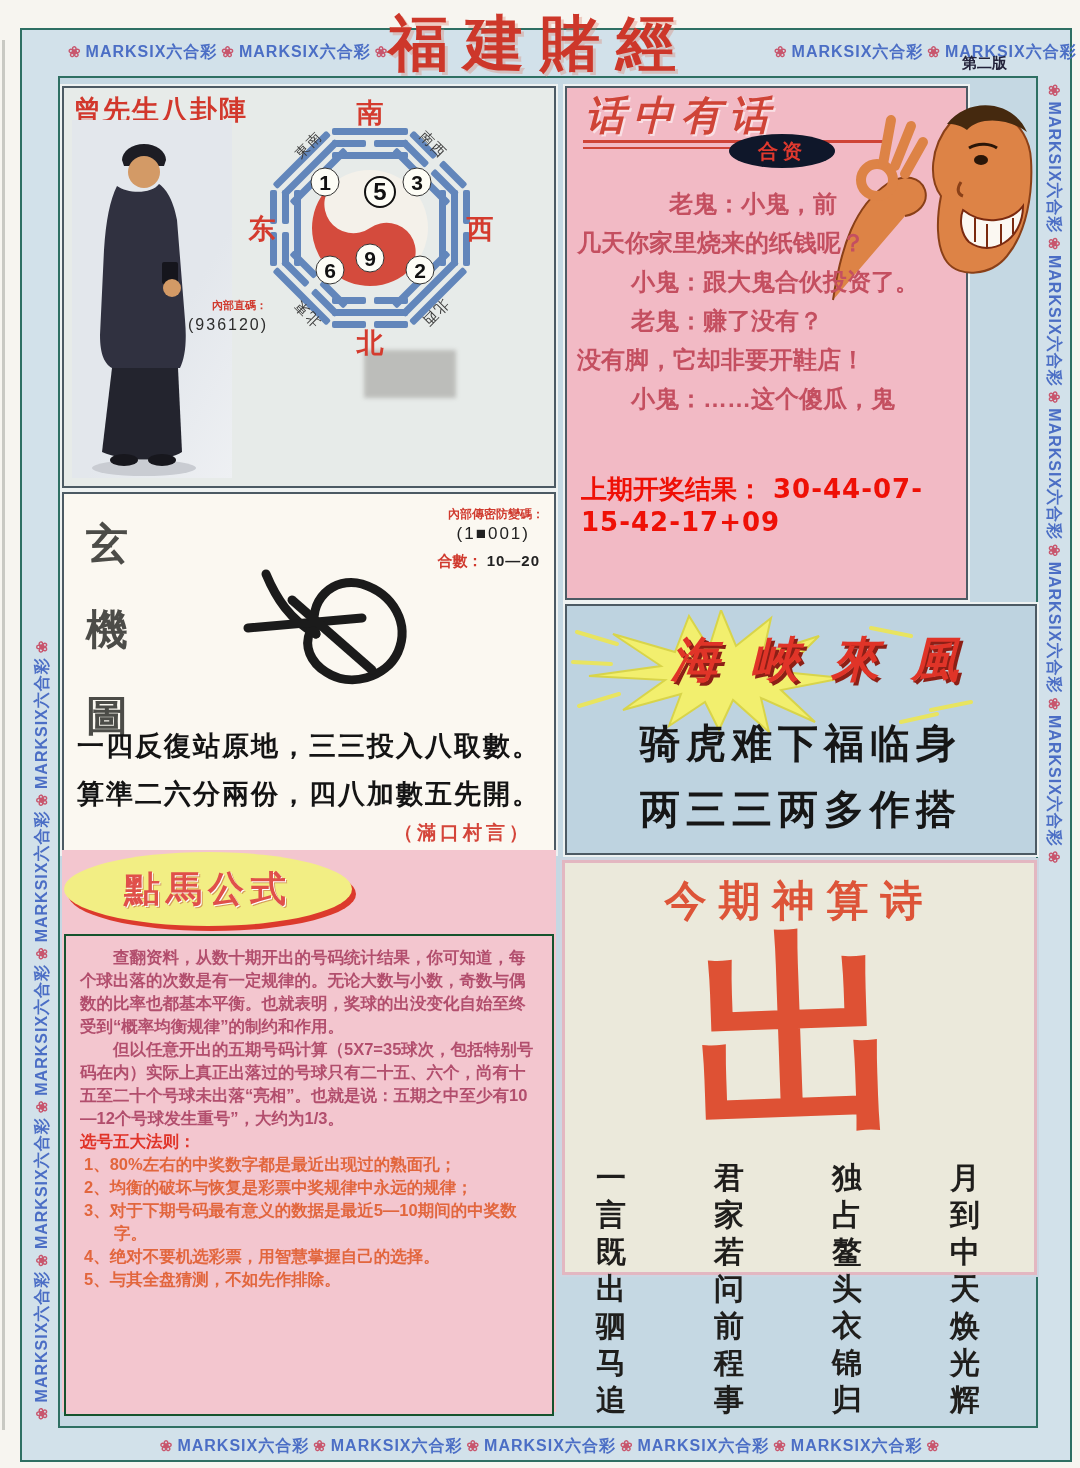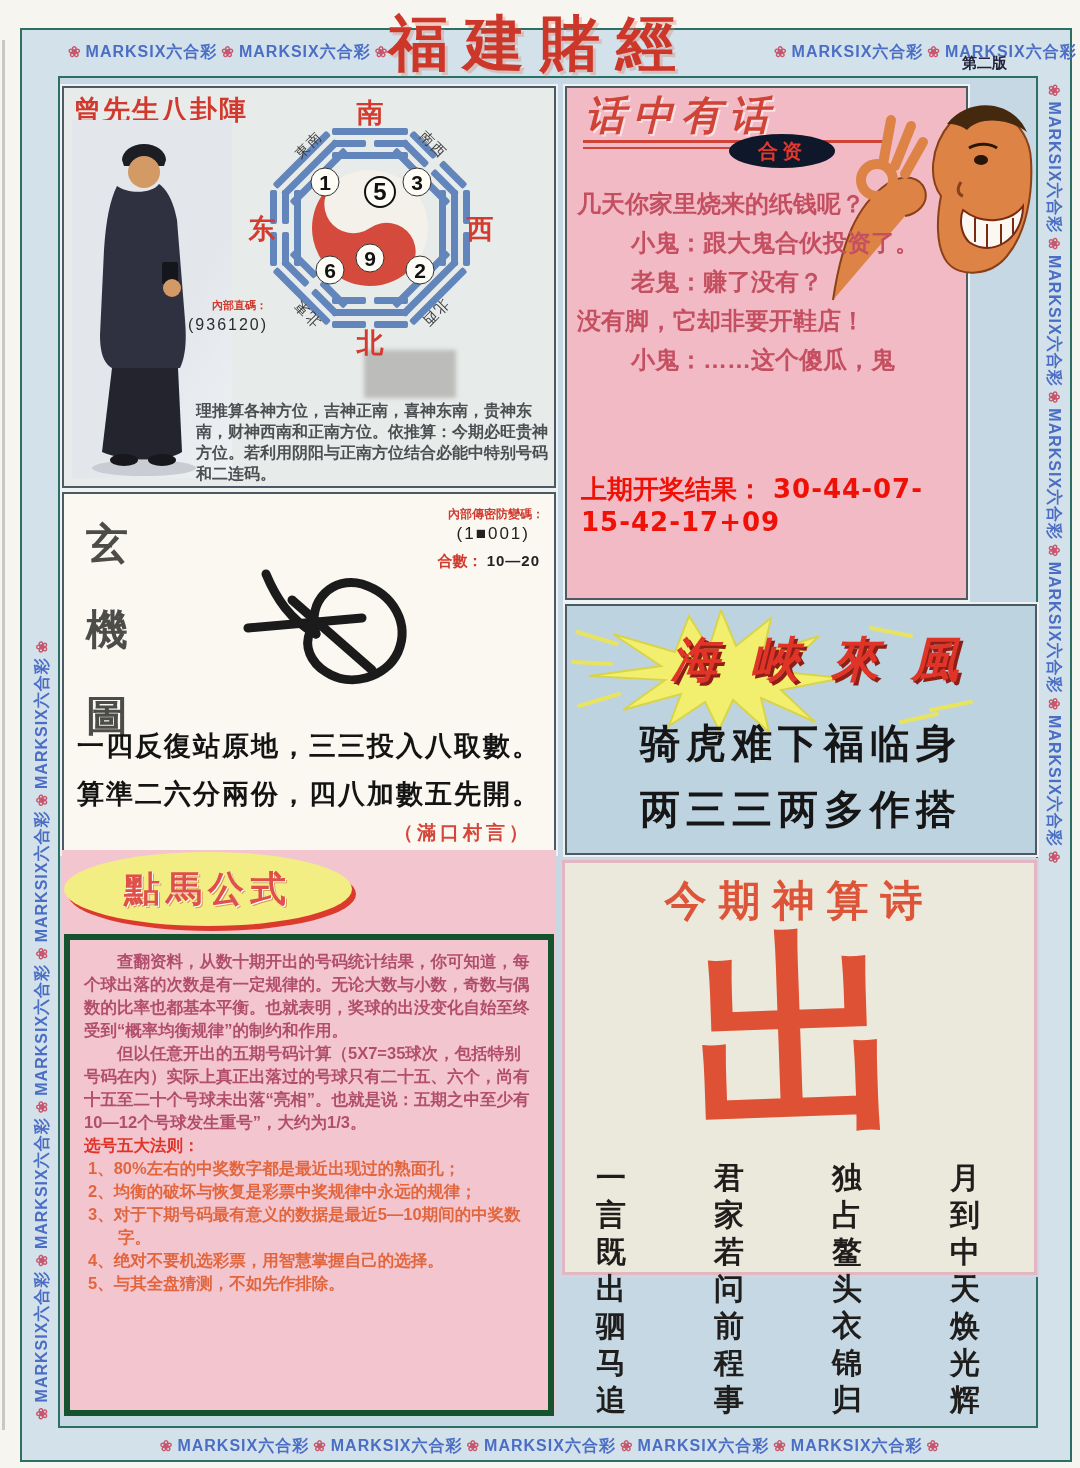--- a/index.html
+++ b/index.html
@@ -90,21 +90,21 @@
                  font-weight:bold; font-size:40px; color:#161616; letter-spacing:6px; }
   .sl1 { top:110px; } .sl2 { top:176px; }
 
   
   .formula-backdrop { left:62px; top:850px; width:494px; height:562px; background:#f3c6cf; }
   .formula-ellipse { left:2px; top:2px; width:288px; height:74px; background:#f2ee84;
                      border-radius:50%; box-shadow:4px 5px 0 #dc3a2c; z-index:2; }
   .formula-title { width:100%; text-align:center; line-height:74px; font-size:36px;
                    font-weight:bold; letter-spacing:6px; color:#e0504a;
                    text-shadow:1px 1px 0 #fff,2px 2px 0 rgba(170,40,30,.4); }
-  .formula-box { left:2px; top:84px; width:490px; height:482px; border:6px solid #14532d;
+  .formula-box { left:2px; top:84px; width:490px; height:482px; border:2px solid #14532d;
                  background:#f3c6cf; padding:10px 14px 6px 14px; }
   .f-para { font-size:16.5px; line-height:23px; color:#b24e6d; font-weight:bold;
             text-indent:2em; }
   .rules-title { font-size:16.5px; line-height:23px; color:#e03227; font-weight:bold; }
   .rule-item { font-size:16.5px; line-height:23px; color:#e2663d; font-weight:bold;
                padding-left:30px; text-indent:-30px; margin-left:4px; }
 
   
   .sec-poem { left:562px; top:860px; width:475px; height:415px; background:#ebe9db;
               border:3px solid #e3b7c1; box-shadow:0 0 0 2px #cdd6e2; }
@@ -240,21 +240,20 @@
         <text x="240" y="140">西</text>
       </g>
       <g font-family="Liberation Serif, serif" font-size="14" fill="#3a3a3a" text-anchor="middle" letter-spacing="2">
         <text x="72" y="50" transform="rotate(-45 72 50)">東南</text>
         <text x="190" y="50" transform="rotate(45 190 50)">南西</text>
         <text x="70" y="212" transform="rotate(-135 70 212)">北東</text>
         <text x="192" y="212" transform="rotate(135 192 212)">北西</text>
       </g>
     </svg>
 
-    <div class="abs bagua-par">理推算各神方位，吉神正南，喜神东南，贵神东南，财神西南和正南方位。依推算：今期必旺贵神方位。若利用阴阳与正南方位结合必能中特别号码和二连码。</div>
   </div>
 
   <div class="abs section sec-joke">
     <div class="abs joke-title">话中有话</div>
     <div class="abs joke-ul1"></div>
     <div class="abs joke-ul2"></div>
     <div class="abs joke-badge">合资</div>
 
     <svg class="abs" style="left:258px; top:-2px;" width="214" height="216" viewBox="0 0 214 216">
       <path d="M126,36 C166,10 204,34 206,74 C208,106 202,146 182,170 C166,190 134,192 122,176 C110,160 112,130 116,110 C104,94 104,62 126,36 Z" fill="#dd8346" stroke="#8a4018" stroke-width="2"></path>
@@ -263,20 +262,21 @@
       <path d="M144,62 C154,56 166,58 172,62" stroke="#2a1608" stroke-width="3" fill="none"></path>
       <path d="M136,96 C132,102 132,108 138,110" stroke="#8a4018" stroke-width="3" fill="none"></path>
       <path d="M138,124 C158,140 186,136 198,120 C198,154 166,172 144,156 C136,148 134,134 138,124 Z" fill="#fbf8f2" stroke="#7a2a10" stroke-width="2"></path>
       <path d="M150,132 L150,156 M162,138 L162,162 M176,138 L176,158 M188,132 L188,148" stroke="#7a2a10" stroke-width="2"></path>
       <path d="M8,214 C16,160 30,120 62,98 C80,86 96,92 100,104 C104,118 92,128 80,130" fill="#dd8346" stroke="#8a4018" stroke-width="2"></path>
       <circle cx="52" cy="94" r="16" fill="none" stroke="#dd8346" stroke-width="10"></circle>
       <path d="M58,78 L66,34 M70,80 L86,40 M80,88 L98,56" stroke="#dd8346" stroke-width="10" stroke-linecap="round"></path>
     </svg>
 
     <div class="abs joke-lines">
+        <div class="joke-line jl0">老鬼：小鬼，前</div>
         <div class="joke-line jl1">几天你家里烧来的纸钱呢？</div>
         <div class="joke-line jl2">小鬼：跟大鬼合伙投资了。</div>
         <div class="joke-line jl3">老鬼：赚了没有？</div>
         <div class="joke-line jl5">没有脚，它却非要开鞋店！</div>
         <div class="joke-line jl4">小鬼：……这个傻瓜，鬼</div>
       </div>
 
     <div class="abs result-line">
       <span>上期开奖结果：</span><span class="num">30-44-07-15-42-17+09</span>
     </div>

